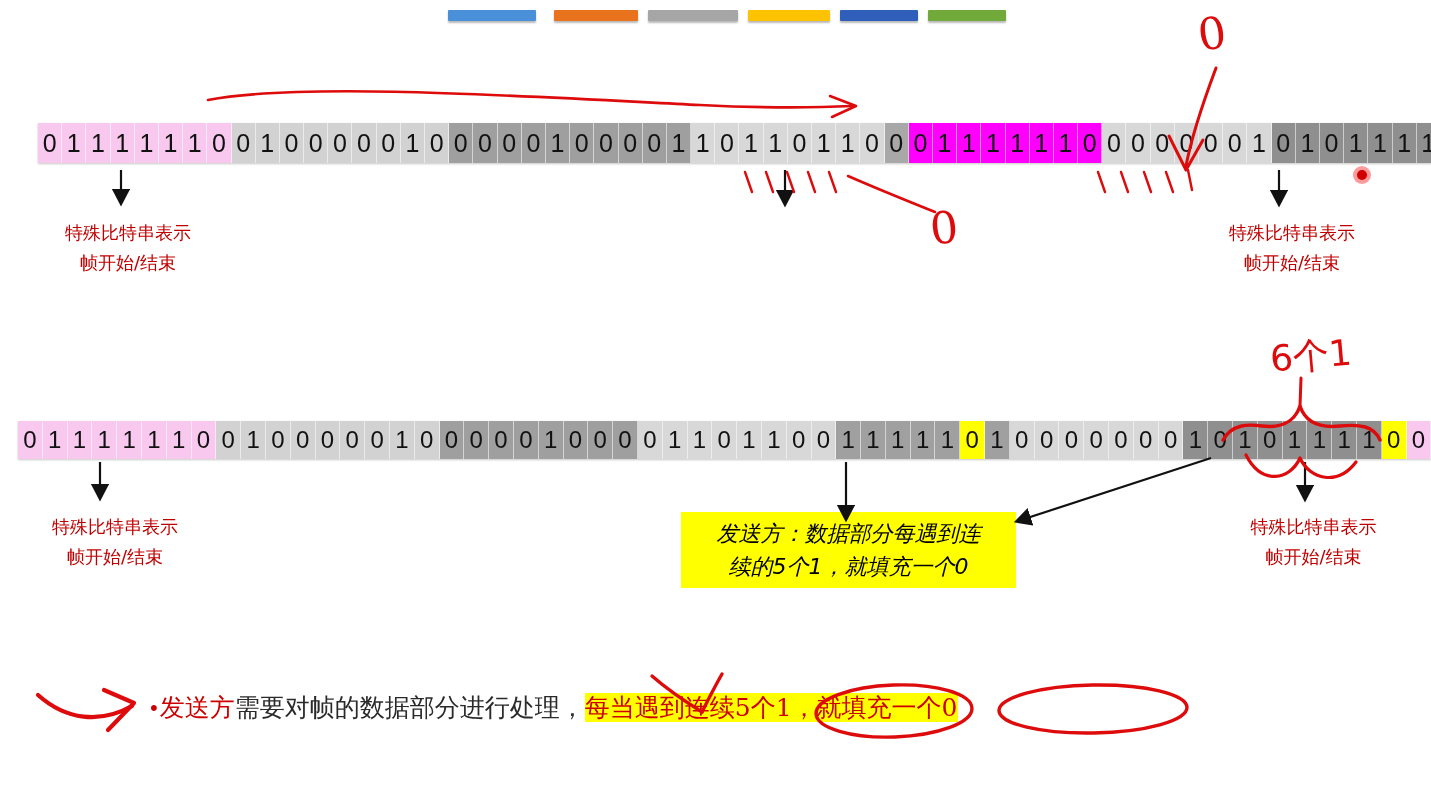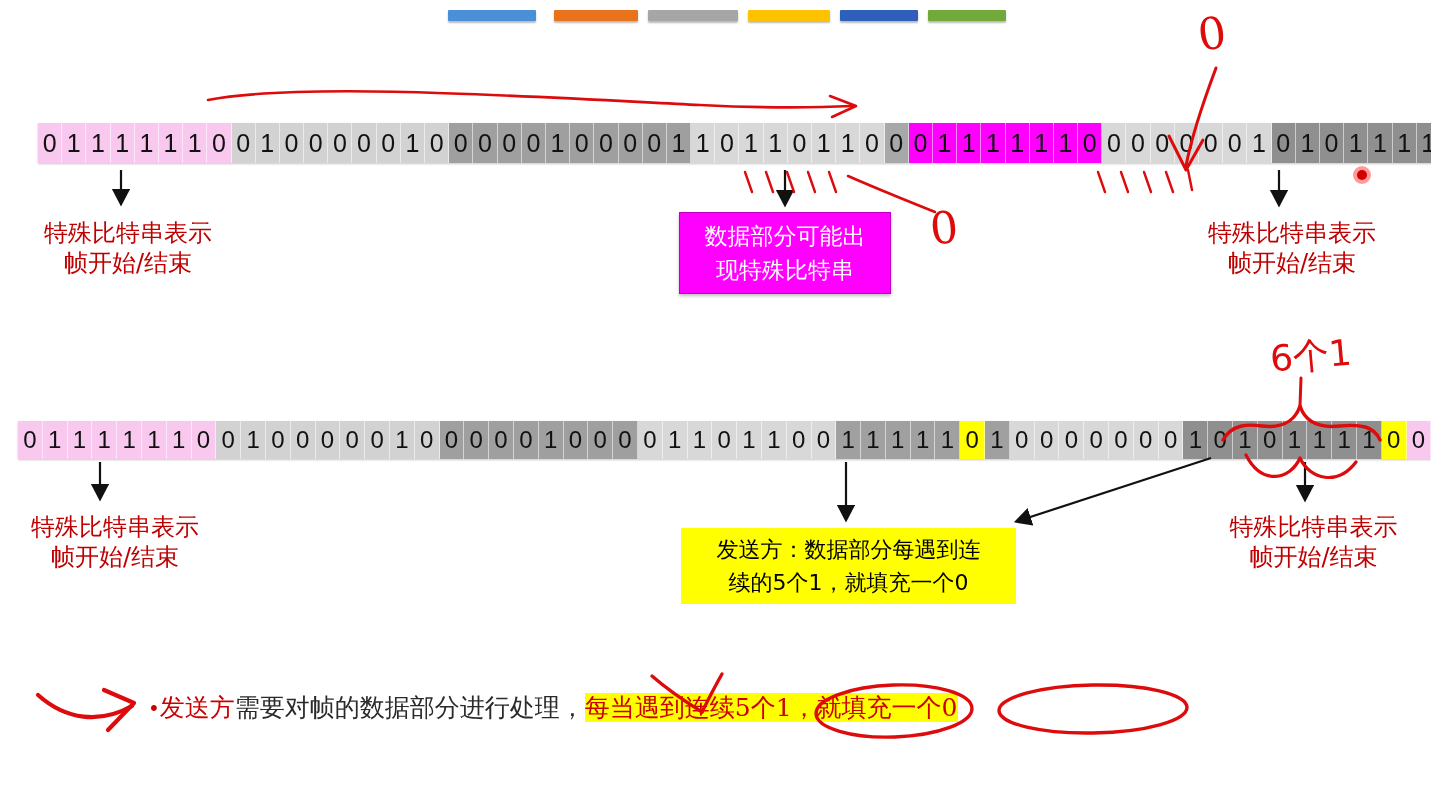--- a/index.html
+++ b/index.html
@@ -24,21 +24,21 @@
     display:flex;align-items:center;justify-content:center;
     font-family:"Liberation Sans","DejaVu Sans",sans-serif;
     color:#111;
     box-sizing:border-box;
   }
   .strip1 .bit{width:24.2px;height:40px;font-size:25px;}
   .strip2 .bit{width:24.8px;height:38px;font-size:24px;}
 
   
   .redcap{
-    position:absolute;color:#c00000;font-size:24px;line-height:30px;
+    position:absolute;color:#c00000;font-size:18px;line-height:30px;
     font-family:"DejaVu Sans","Liberation Sans",sans-serif;
     white-space:pre-line;text-align:center;font-weight:500;
   }
   
   .magentabox{
     position:absolute;background:#ff00ff;border:1px solid #c000c0;
     color:#ffffff;font-size:23px;line-height:34px;text-align:center;
     padding:6px 10px;white-space:pre-line;
     font-family:"DejaVu Sans","Liberation Sans",sans-serif;
     box-shadow:0 2px 3px rgba(0,0,0,0.25);
@@ -198,30 +198,28 @@
       <div class="bit" style="background: rgb(255, 255, 0); border-right: 1px solid rgba(255, 255, 255, 0.55);">0</div>
       <div class="bit" style="background: rgb(248, 200, 239); border-right: 1px solid rgba(255, 255, 255, 0.55);">0</div>
     </div>
 
   <div class="redcap" style="left:8px;top:218px;width:240px;">特殊比特串表示
 帧开始/结束</div>
 
   <div class="redcap" style="left:1172px;top:218px;width:240px;">特殊比特串表示
 帧开始/结束</div>
 
-  <div class="magentabox" style="left:679px;top:212px;width:190px;">数据部分可能出
-现特殊比特串</div>
 
   <div class="redcap" style="left:0px;top:512px;width:230px;">特殊比特串表示
 帧开始/结束</div>
 
   <div class="redcap" style="left:1196px;top:512px;width:235px;">特殊比特串表示
 帧开始/结束</div>
 
-  <div class="yellowbox" style="left:681px;top:528px;width:315px;">发送方：数据部分每遇到连
+  <div class="yellowbox" style="left:681px;top:512px;width:315px;font-style:italic;">发送方：数据部分每遇到连
 续的5个1，就填充一个0</div>
 
   <div class="bullets">
     <div class="bline">
       <span class="bdot">•</span><span class="bred">发送方</span><span class="bblack">需要对帧的数据部分进行处理，</span><span class="bhl">每当遇到连续5个1，就填充一个0</span>
     </div>
   </div>
 
   <div style="position:absolute;left:1198px;top:8px;font-size:44px;color:#dd0b0b;
               font-family:'DejaVu Serif','Liberation Serif',serif;transform:rotate(-8deg);">0</div>

